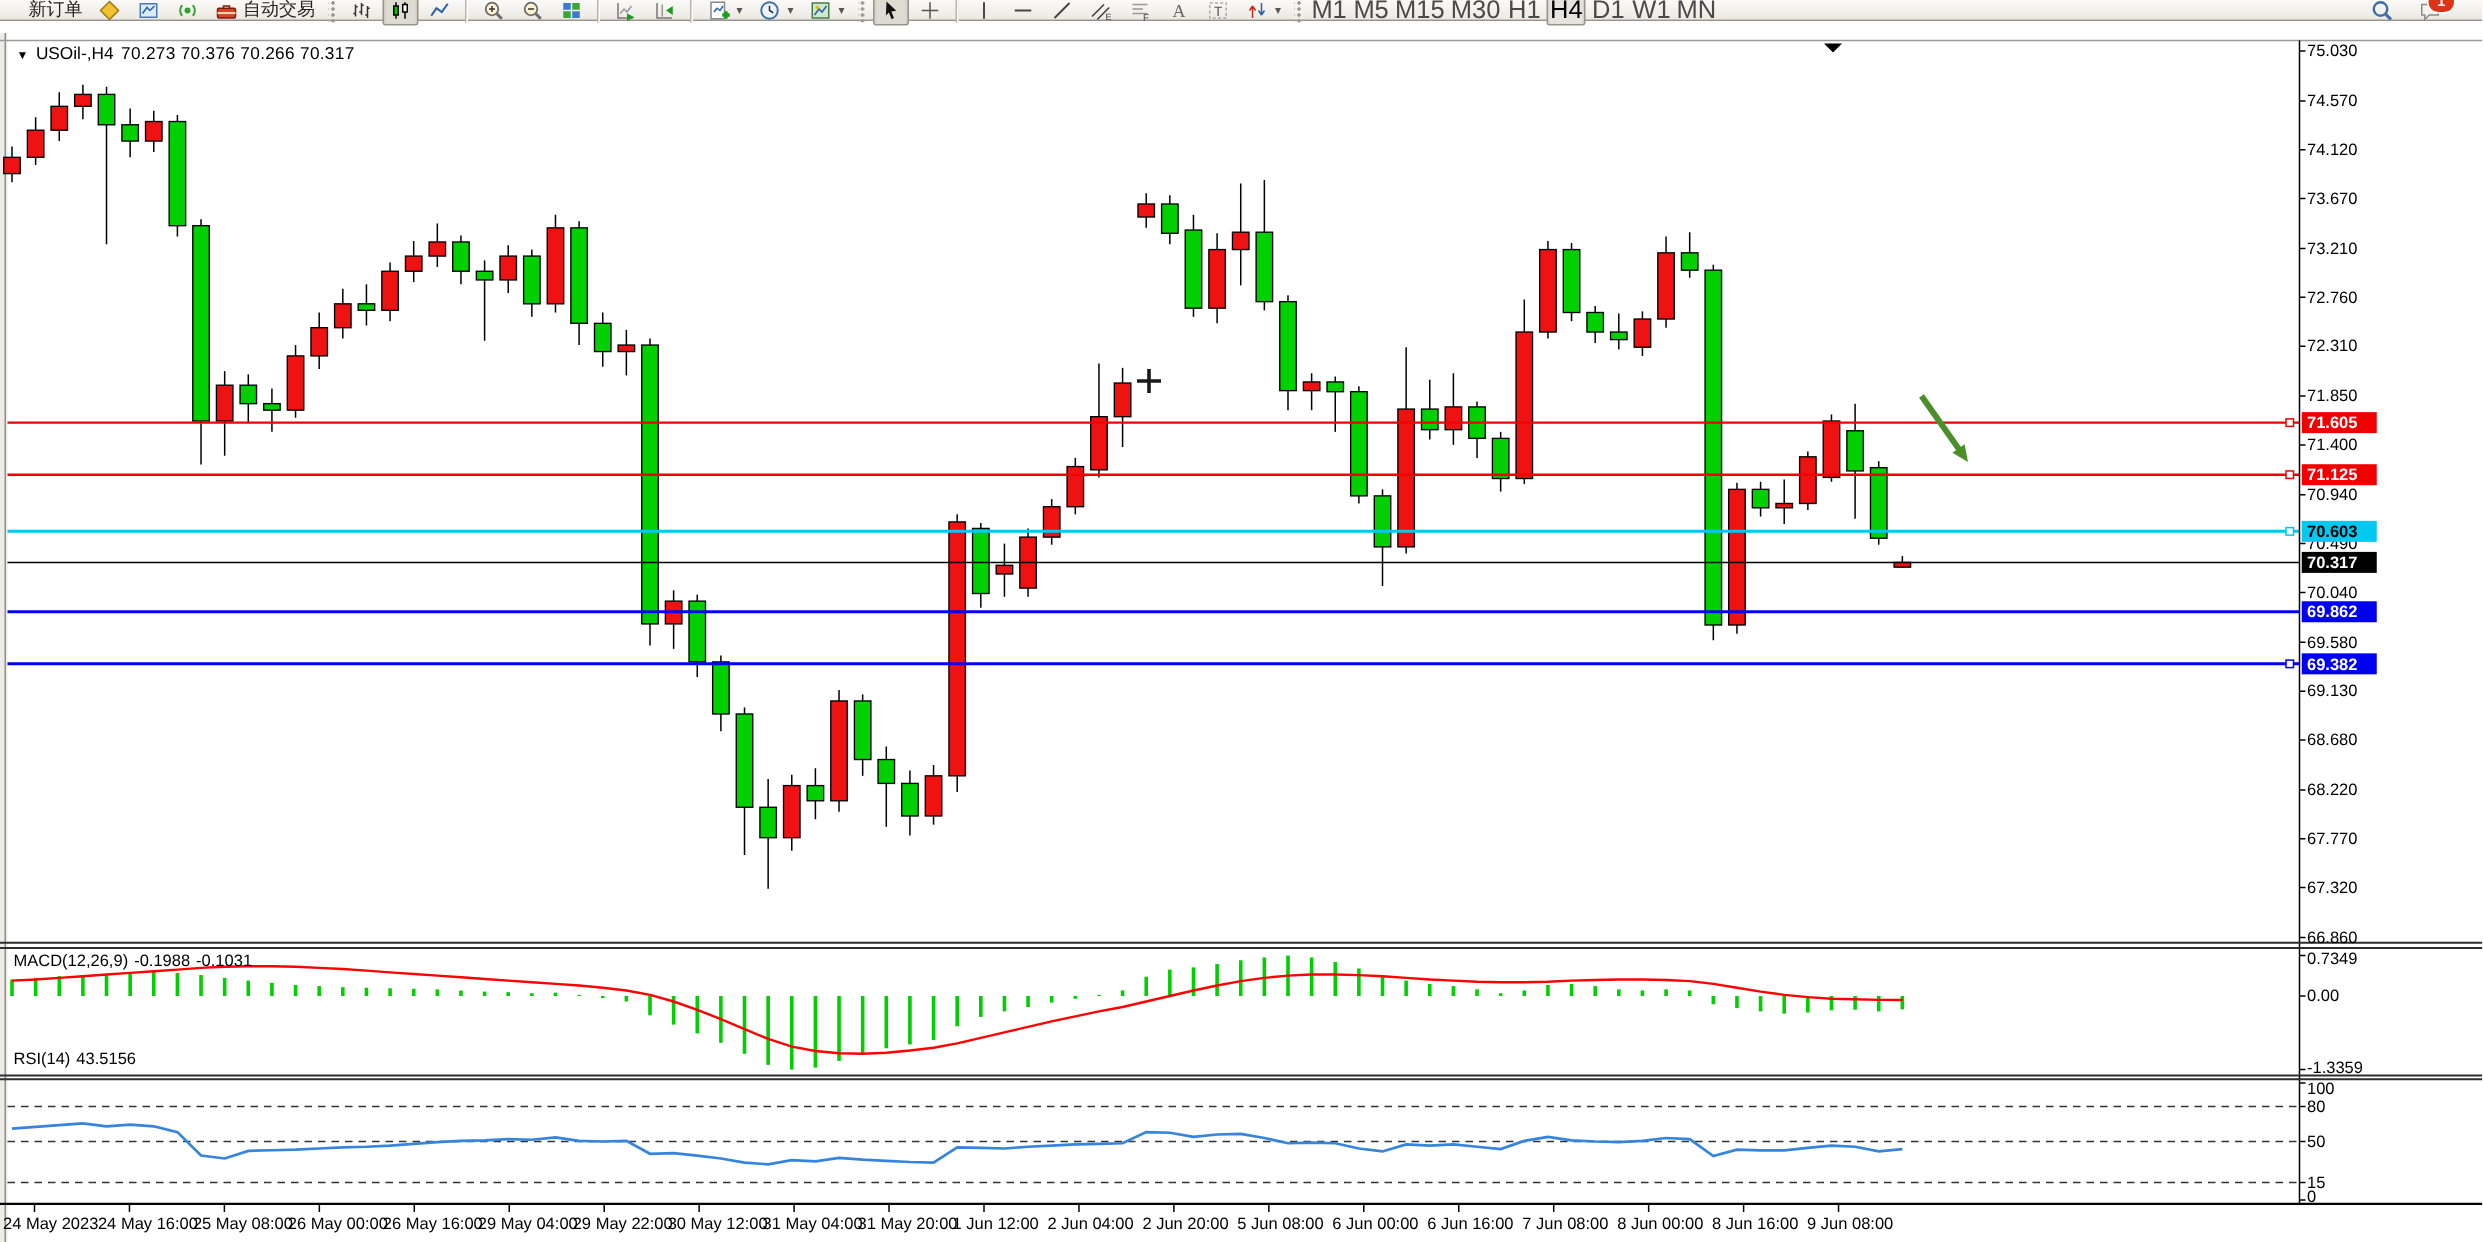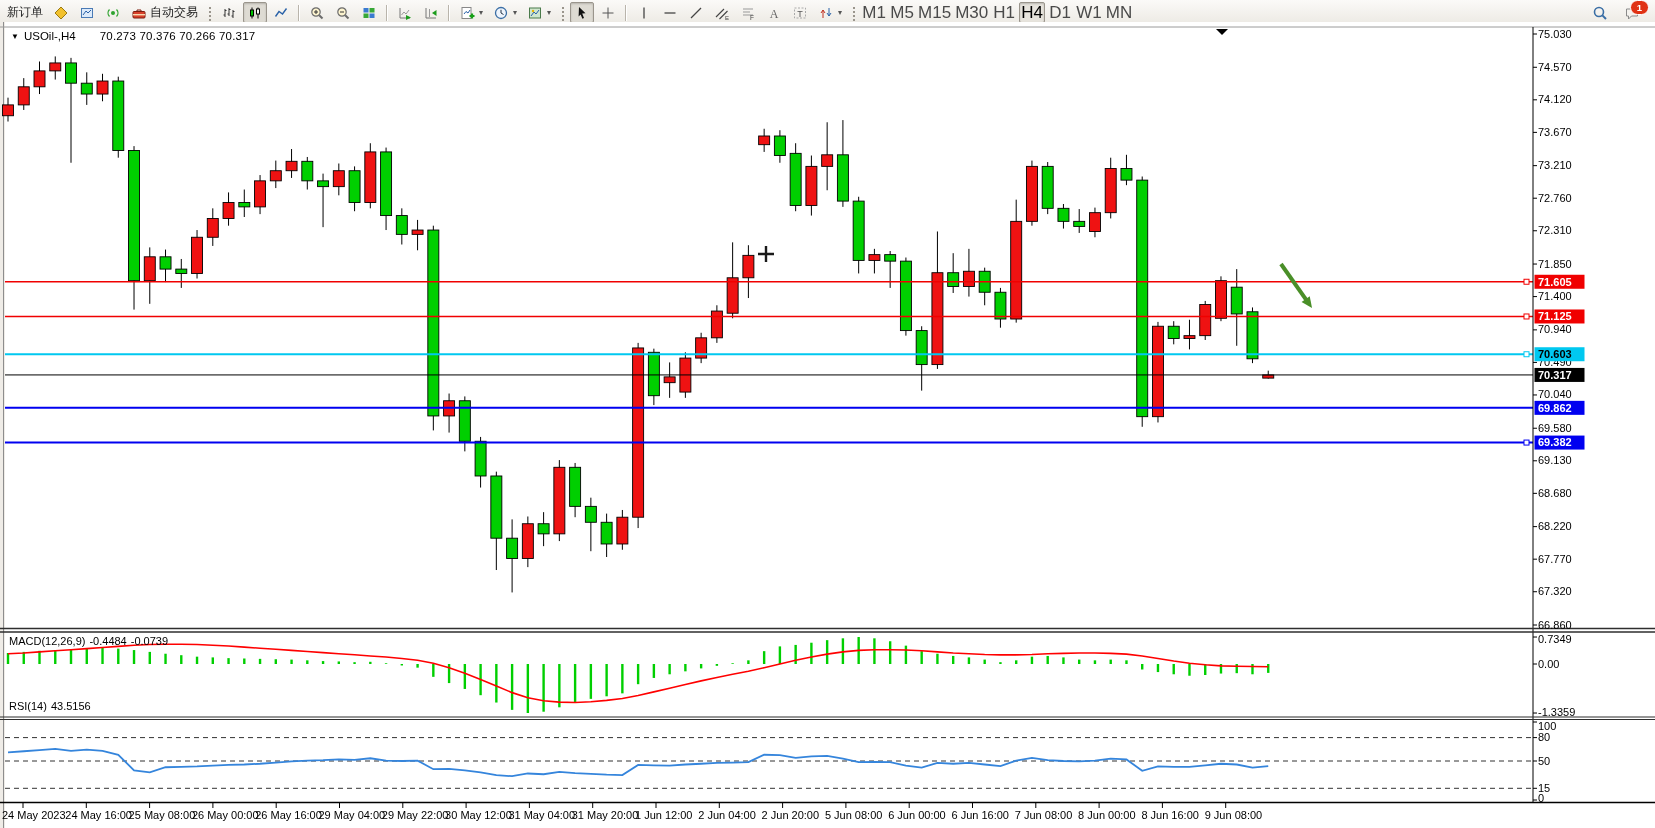--- a/index.html
+++ b/index.html
@@ -1,41 +1,41 @@
 <!DOCTYPE html>
 <html><head>
 <meta charset="utf-8">
 <style>
   html,body{margin:0;padding:0;background:#fff;width:1655px;height:828px;overflow:hidden;
     font-family:"Liberation Sans",sans-serif;-webkit-font-smoothing:antialiased;}
   #app{position:relative;width:1655px;height:828px;background:#fff;}
   
-  #toolbar{position:absolute;left:0;top:0;width:1655px;height:26px;
+  #toolbar{position:absolute;left:0;top:0;width:1655px;height:14px;
     background:linear-gradient(#fbfaf8,#ece9e3);border-bottom:1px solid #98948b;
-    display:flex;align-items:center;padding:0 2px;box-sizing:border-box;white-space:nowrap;}
+    display:flex;align-items:center;padding:0 14px;box-sizing:border-box;white-space:nowrap;}
   .tb-btn{display:inline-flex;align-items:center;gap:3px;height:19px;padding:0 3px;margin:0 1px;
     border:1px solid transparent;border-radius:2px;font-size:12px;color:#222;cursor:default;}
   .tb-btn.active{border:1px solid #9a958c;background:#dedbd3;box-shadow:inset 0 1px 2px rgba(0,0,0,.18);}
   .tb-btn svg{display:block;}
   .tb-sep{display:inline-block;width:1px;height:16px;background:#b9b4ab;border-right:1px solid #fff;margin:0 4px;}
   .tb-grip{display:inline-block;width:5px;height:16px;margin:0 4px;
     background-image:radial-gradient(circle,#9a958c 1px,transparent 1.2px);
     background-size:4px 4px;background-position:1px 1px;}
   .tf-btn{display:inline-flex;align-items:center;justify-content:center;min-width:24px;height:19px;
     margin:0 1px;font-size:17px;color:#4a4a4a;border:1px solid transparent;border-radius:2px;}
   .tf-btn.active{border:1px solid #9a958c;background:#e7e4dd;box-shadow:inset 0 1px 2px rgba(0,0,0,.2);color:#000;}
   .tb-right{margin-left:auto;display:inline-flex;align-items:center;gap:6px;padding-right:8px;}
   .tb-caret{font-size:8px;color:#555;margin-left:1px;}
   .badge{position:absolute;top:-3px;right:-6px;background:#e03214;color:#fff;border-radius:8px;
     min-width:13px;height:13px;font-size:9.5px;font-weight:bold;display:flex;align-items:center;
     justify-content:center;padding:0 2px;border:1px solid #fff;}
   
   #chart-svg{position:absolute;left:0;top:22px;}
   .overlay{position:absolute;z-index:5;font-size:11.5px;color:#000;display:flex;align-items:center;gap:5px;}
-  .overlay .vals{letter-spacing:0.2px;margin-left:19px;}
+  .overlay .vals{letter-spacing:0.2px;}
   #pane-title{left:11px;top:30px;}
   #macd-label{left:9px;top:635px;font-size:11px;gap:4px;align-items:flex-end;}
   #rsi-label{left:9px;top:700px;font-size:11px;gap:4px;}
   .tri{font-size:8px;color:#000;}
 </style>
 </head>
 <body>
 <div id="app">
 
 <div id="toolbar">
@@ -812,22 +812,22 @@
     </svg>
 
 <div class="overlay" id="pane-title">
   <span class="tri">▼</span>
   <span>USOil-,H4</span>
   <span class="vals">70.273 70.376 70.266 70.317</span>
 </div>
 
 <div class="overlay" id="macd-label">
   <span>MACD(12,26,9)</span>
-  <span>-0.4484</span>
-  <span>-0.0739</span>
+  <span>-0.1988</span>
+  <span>-0.1031</span>
 </div>
 
 <div class="overlay" id="rsi-label">
   <span>RSI(14)</span>
   <span>43.5156</span>
 </div>
 
 </div>
 
 </body></html>

